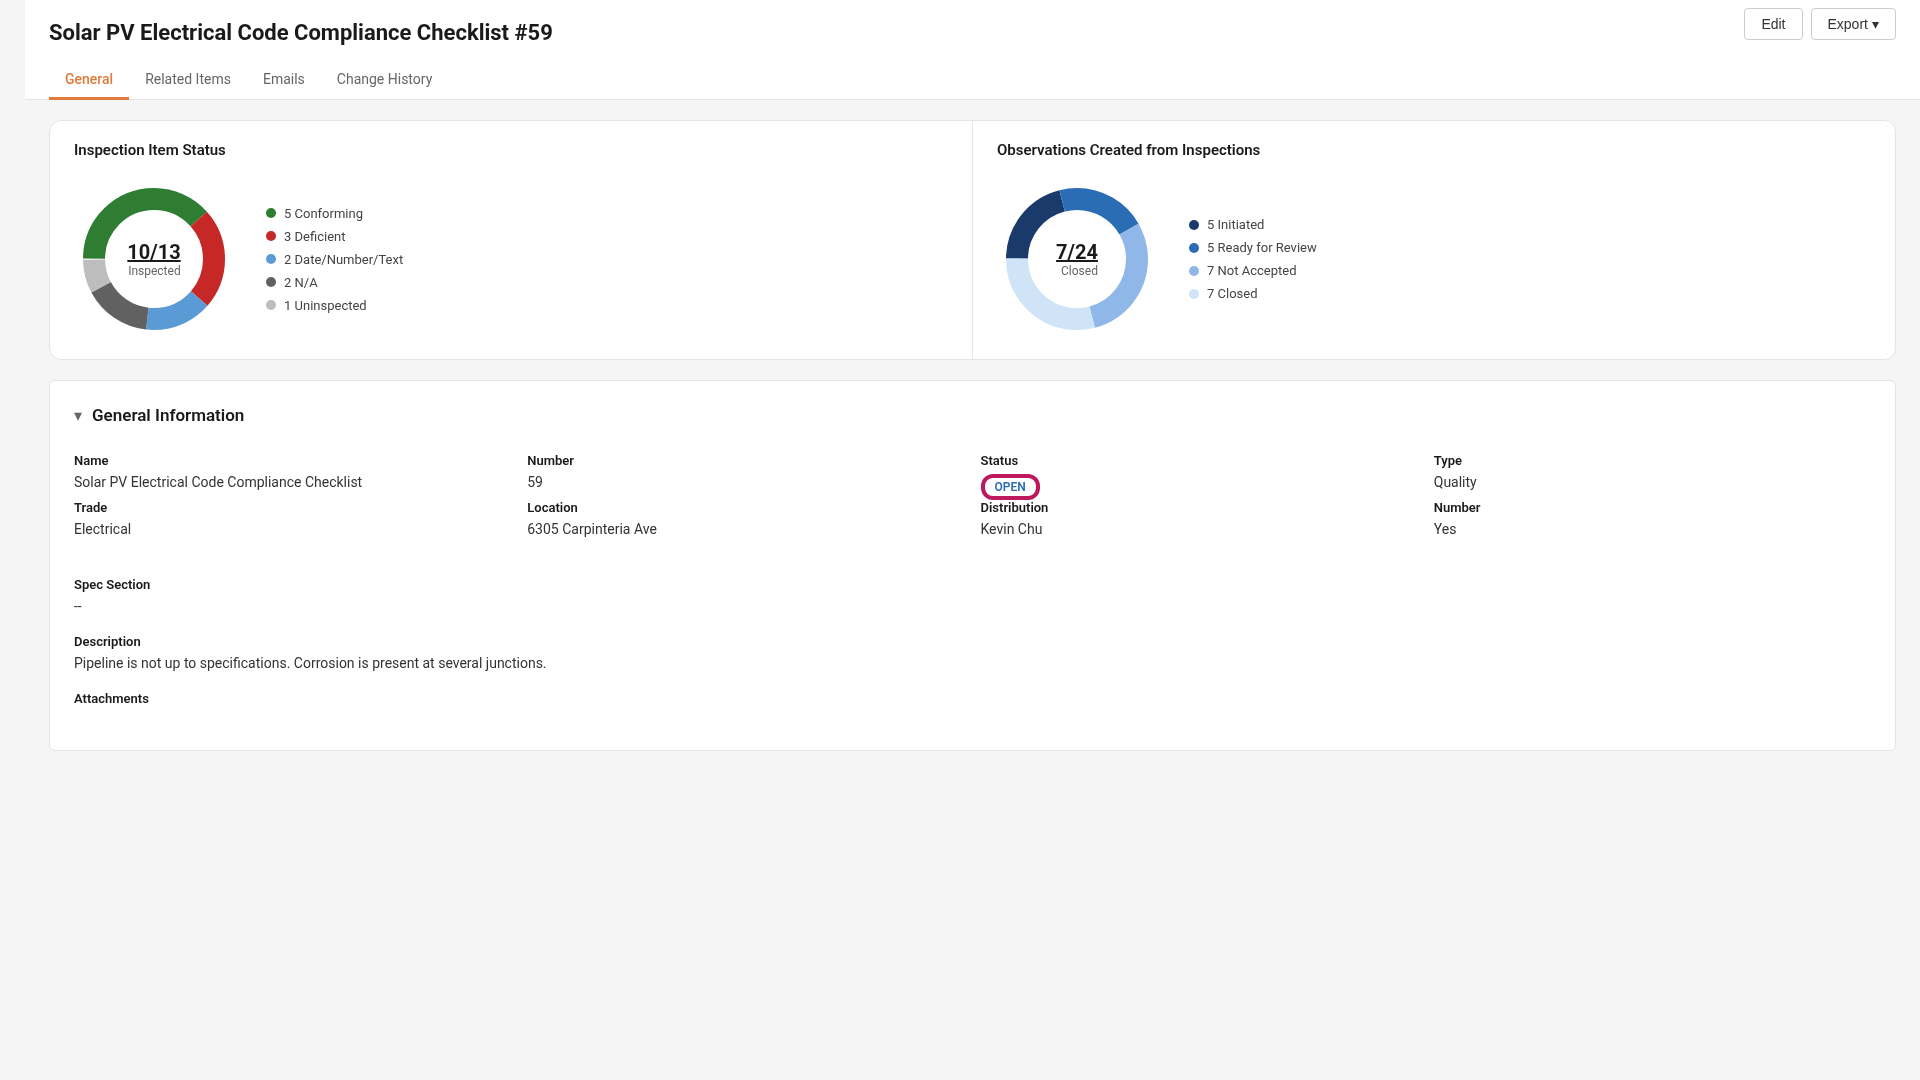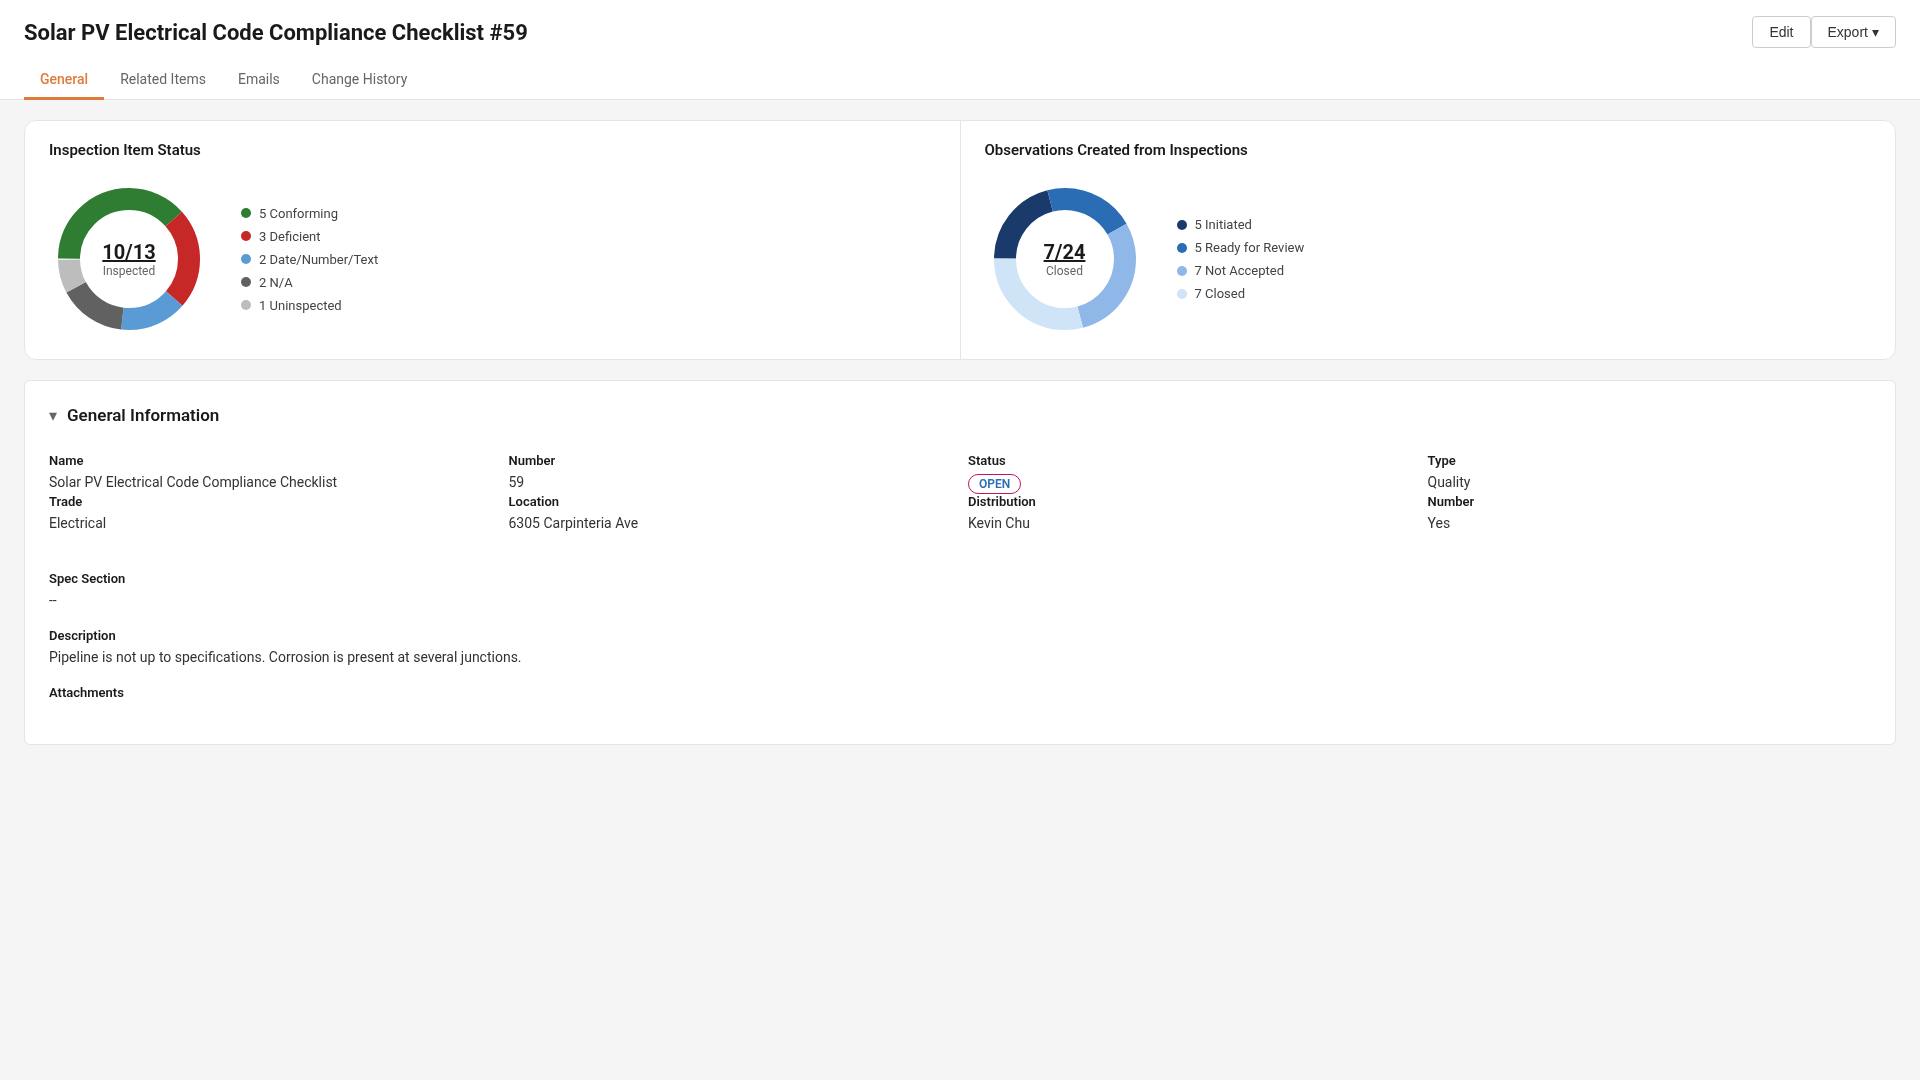--- a/index.html
+++ b/index.html
@@ -1,58 +1,58 @@
 <!DOCTYPE html>
 <html><head>
   <meta charset="utf-8">
   <style>
     * { box-sizing: border-box; margin: 0; padding: 0; }
     body { font-family: -apple-system, BlinkMacSystemFont, 'Segoe UI', Roboto, sans-serif; background: #f5f5f5; color: #333; font-size: 14px; }
 
     .page-header { background: #fff; padding: 20px 24px 0; border-bottom: 1px solid #e5e5e5; }
     .page-title { font-size: 22px; font-weight: 700; color: #1a1a1a; margin-bottom: 16px; }
-    .header-actions { position: absolute; top: 16px; right: 24px; display: flex; gap: 0; }
+    .header-actions { position: absolute; top: 8px; right: 24px; display: flex; gap: 8px; }
     .btn { padding: 7px 16px; border: 1px solid #ccc; background: #fff; border-radius: 4px; cursor: pointer; font-size: 14px; font-weight: 500; color: #333; }
     .btn-export { display: flex; align-items: center; gap: 4px; }
     .tabs { display: flex; gap: 0; }
     .tab { padding: 10px 16px; cursor: pointer; font-size: 14px; color: #666; border-bottom: 3px solid transparent; margin-bottom: -1px; }
     .tab.active { color: #e07b3c; border-bottom-color: #e07b3c; font-weight: 500; }
 
     .content { padding: 20px 24px; }
     .card { background: #fff; border: 1px solid #e5e5e5; border-radius: 12px; margin-bottom: 20px; padding: 24px; }
 
     .charts-row { display: flex; gap: 0; }
     .chart-section { flex: 1; padding: 20px 24px; }
     .chart-section:first-child { border-right: 1px solid #e5e5e5; }
     .chart-title { font-size: 15px; font-weight: 600; color: #1a1a1a; margin-bottom: 20px; }
 
     .donut-container { display: flex; align-items: center; gap: 32px; }
     .donut-wrapper { position: relative; width: 160px; height: 160px; flex-shrink: 0; }
     .donut-wrapper svg { width: 160px; height: 160px; }
     .donut-center { position: absolute; top: 50%; left: 50%; transform: translate(-50%, -50%); text-align: center; }
     .donut-center-num { font-size: 20px; font-weight: 700; color: #1a1a1a; text-decoration: underline; }
-    .donut-center-label { font-size: 12px; color: #666; }
+    .donut-center-label { font-size: 12px; color: #666; text-align: right; }
 
     .legend { display: flex; flex-direction: column; gap: 8px; }
     .legend-item { display: flex; align-items: center; gap: 8px; font-size: 13px; color: #444; }
     .legend-dot { width: 10px; height: 10px; border-radius: 50%; flex-shrink: 0; }
 
     .general-info-card { background: #fff; border: 1px solid #e5e5e5; border-radius: 6px; padding: 24px; }
     .section-header { display: flex; align-items: center; gap: 10px; margin-bottom: 28px; }
     .section-title { font-size: 17px; font-weight: 600; color: #1a1a1a; }
     .chevron { font-size: 16px; color: #666; }
 
     .info-grid { display: grid; grid-template-columns: 1fr 1fr 1fr 1fr; gap: 24px 16px; }
     .info-field-label { font-size: 13px; font-weight: 600; color: #1a1a1a; margin-bottom: 6px; }
     .info-field-value { font-size: 14px; color: #333; }
-    .status-badge { display: inline-block; padding: 2px 10px; border: 1px solid #be185d; border-radius: 12px; color: #2a6db5; font-size: 12px; font-weight: 600; background: #fff; }
+    .status-badge { display: inline-block; padding: 2px 10px; border: 4px solid #be185d; border-radius: 12px; color: #2a6db5; font-size: 12px; font-weight: 600; background: #fff; }
 
     .info-row-full { margin-bottom: 20px; }
 
-    .relative { position: relative; }
+    .relative { position: relative; padding-left: 25px; }
   </style>
 </head>
 <body>
 
 <div class="relative">
   <div class="page-header">
     <h1 class="page-title">Solar PV Electrical Code Compliance Checklist #59</h1>
     <div class="header-actions">
       <button class="btn">Edit</button>
       <button class="btn btn-export">

